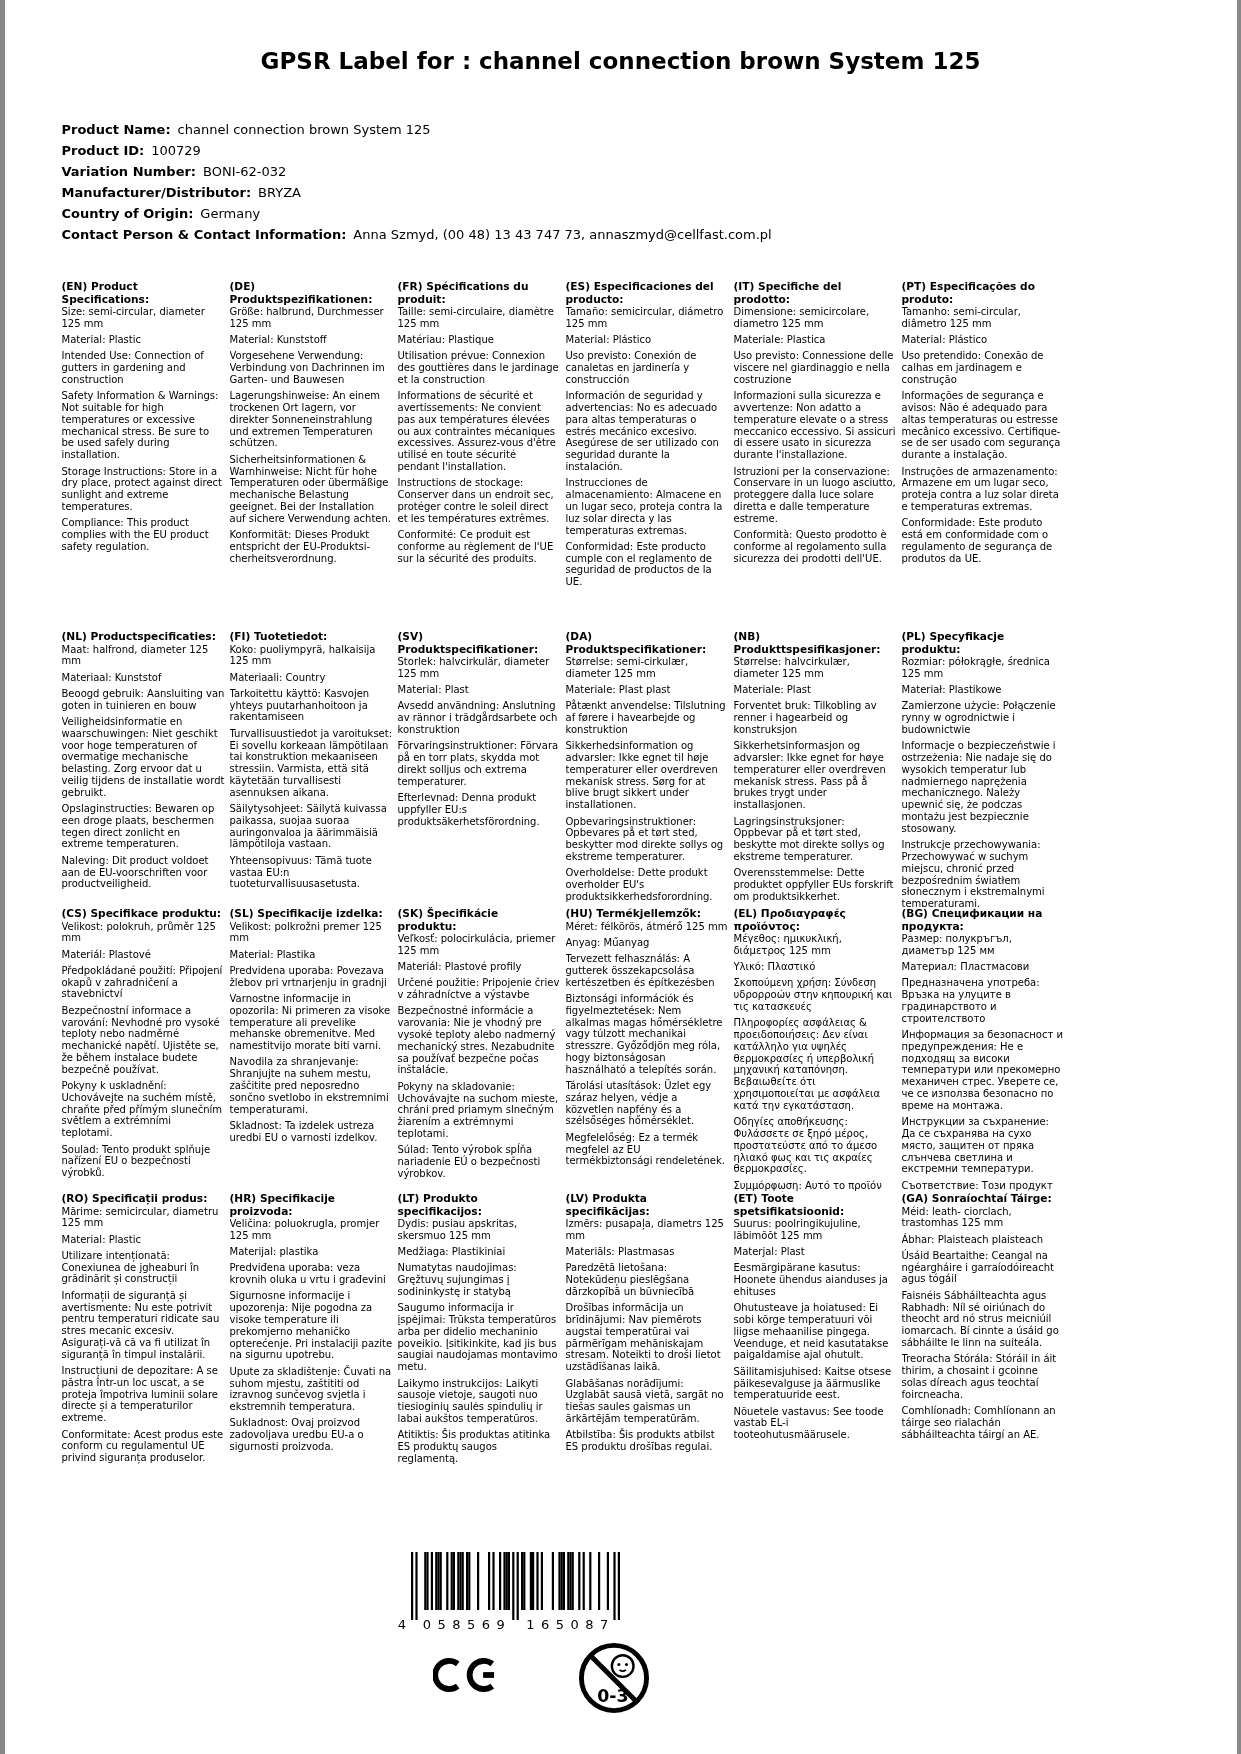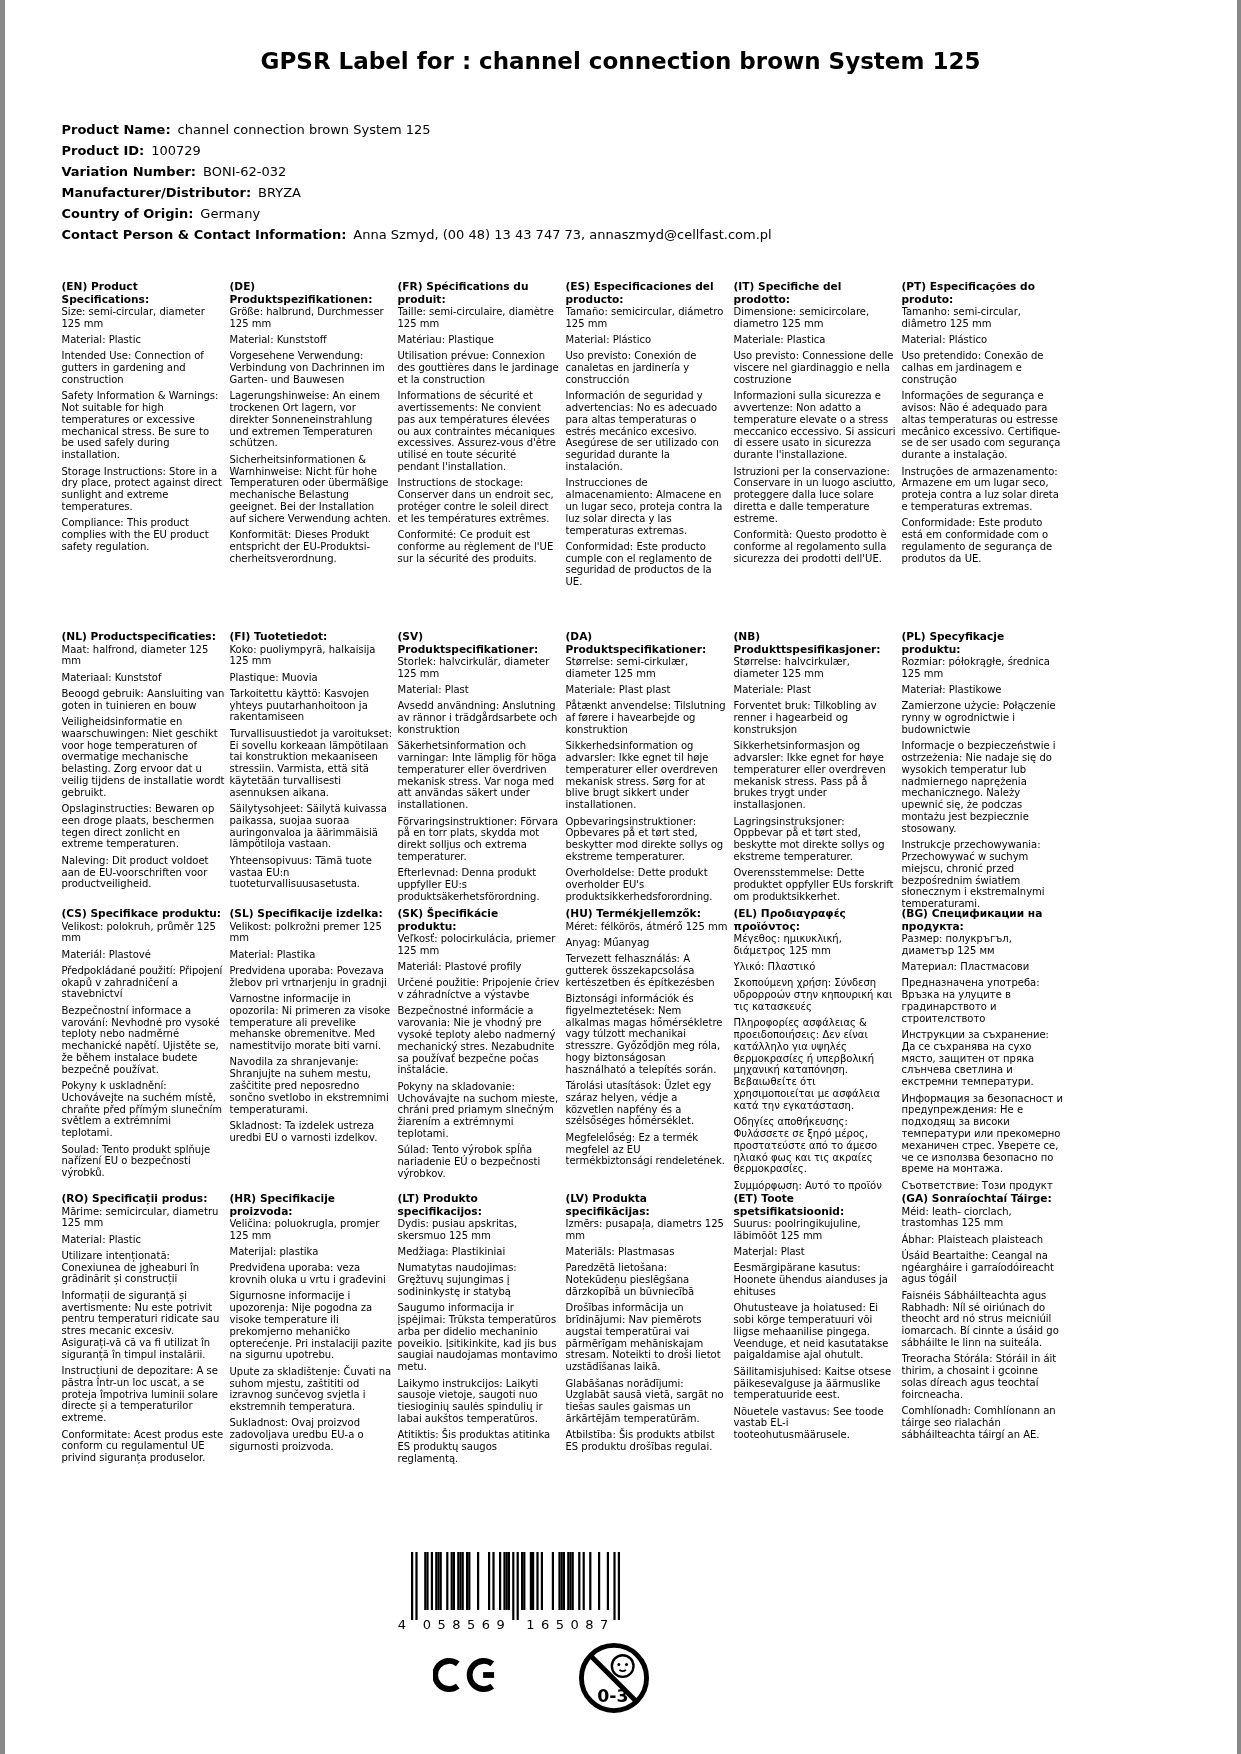--- a/index.html
+++ b/index.html
@@ -117,32 +117,31 @@
         <p>Maat: halfrond, diameter 125 mm</p>
         <p>Materiaal: Kunststof</p>
         <p>Beoogd gebruik: Aansluiting van goten in tuinieren en bouw</p>
         <p>Veiligheidsinformatie en waarschuwingen: Niet geschikt voor hoge temperaturen of overmatige mechanische belasting. Zorg ervoor dat u veilig tijdens de installatie wordt gebruikt.</p>
         <p>Opslaginstructies: Bewaren op een droge plaats, beschermen tegen direct zonlicht en extreme temperaturen.</p>
         <p>Naleving: Dit product voldoet aan de EU-voorschriften voor productveiligheid.</p>
       </div>
       <div class="cell">
         <div class="cell-head">(FI) Tuotetiedot:</div>
         <p>Koko: puoliympyrä, halkaisija 125 mm</p>
-        <p>Plastique: Muovia</p>
+        <p>Materiaali: Country</p>
         <p>Tarkoitettu käyttö: Kasvojen yhteys puutarhanhoitoon ja rakentamiseen</p>
         <p>Turvallisuustiedot ja varoitukset: Ei sovellu korkeaan lämpötilaan tai konstruktion mekaaniseen stressiin. Varmista, että sitä käytetään turvallisesti asennuksen aikana.</p>
         <p>Säilytysohjeet: Säilytä kuivassa paikassa, suojaa suoraa auringonvaloa ja äärimmäisiä lämpötiloja vastaan.</p>
         <p>Yhteensopivuus: Tämä tuote vastaa EU:n tuoteturvallisuusasetusta.</p>
       </div>
       <div class="cell">
         <div class="cell-head">(SV) Produktspecifikationer:</div>
         <p>Storlek: halvcirkulär, diameter 125 mm</p>
         <p>Material: Plast</p>
         <p>Avsedd användning: Anslutning av rännor i trädgårdsarbete och konstruktion</p>
-        <p>Säkerhetsinformation och varningar: Inte lämplig för höga temperaturer eller överdriven mekanisk stress. Var noga med att användas säkert under installationen.</p>
         <p>Förvaringsinstruktioner: Förvara på en torr plats, skydda mot direkt solljus och extrema temperaturer.</p>
         <p>Efterlevnad: Denna produkt uppfyller EU:s produktsäkerhetsförordning.</p>
       </div>
       <div class="cell">
         <div class="cell-head">(DA) Produktspecifikationer:</div>
         <p>Størrelse: semi-cirkulær, diameter 125 mm</p>
         <p>Materiale: Plast plast</p>
         <p>Påtænkt anvendelse: Tilslutning af førere i havearbejde og konstruktion</p>
         <p>Sikkerhedsinformation og advarsler: Ikke egnet til høje temperaturer eller overdreven mekanisk stress. Sørg for at blive brugt sikkert under installationen.</p>
         <p>Opbevaringsinstruktioner: Opbevares på et tørt sted, beskytter mod direkte sollys og ekstreme temperaturer.</p>
@@ -208,22 +207,22 @@
         <p>Σκοπούμενη χρήση: Σύνδεση υδρορροών στην κηπουρική και τις κατασκευές</p>
         <p>Πληροφορίες ασφάλειας &amp; προειδοποιήσεις: Δεν είναι κατάλληλο για υψηλές θερμοκρασίες ή υπερβολική μηχανική καταπόνηση. Βεβαιωθείτε ότι χρησιμοποιείται με ασφάλεια κατά την εγκατάσταση.</p>
         <p>Οδηγίες αποθήκευσης: Φυλάσσετε σε ξηρό μέρος, προστατεύστε από το άμεσο ηλιακό φως και τις ακραίες θερμοκρασίες.</p>
         <p>Συμμόρφωση: Αυτό το προϊόν συμμορφώνεται με τον κανονισμό της ΕΕ για την ασφάλεια των προϊόντων.</p>
       </div>
       <div class="cell">
         <div class="cell-head">(BG) Спецификации на продукта:</div>
         <p>Размер: полукръгъл, диаметър 125 мм</p>
         <p>Материал: Пластмасови</p>
         <p>Предназначена употреба: Връзка на улуците в градинарството и строителството</p>
+        <p>Информация за безопасност и предупреждения: Не е подходящ за високи температури или прекомерно механичен стрес. Уверете се, че се използва безопасно по време на монтажа.</p>
         <p>Инструкции за съхранение: Да се съхранява на сухо място, защитен от пряка слънчева светлина и екстремни температури.</p>
-        <p>Информация за безопасност и предупреждения: Не е подходящ за високи температури или прекомерно механичен стрес. Уверете се, че се използва безопасно по време на монтажа.</p>
         <p>Съответствие: Този продукт отговаря на регламента на ЕС за безопасност на продуктите.</p>
       </div>
       <div class="cell">
         <div class="cell-head">(RO) Specificații produs:</div>
         <p>Mărime: semicircular, diametru 125 mm</p>
         <p>Material: Plastic</p>
         <p>Utilizare intenționată: Conexiunea de jgheaburi în grădinărit și construcții</p>
         <p>Informații de siguranță și avertismente: Nu este potrivit pentru temperaturi ridicate sau stres mecanic excesiv. Asigurați-vă că va fi utilizat în siguranță în timpul instalării.</p>
         <p>Instrucțiuni de depozitare: A se păstra într-un loc uscat, a se proteja împotriva luminii solare directe și a temperaturilor extreme.</p>
         <p>Conformitate: Acest produs este conform cu regulamentul UE privind siguranța produselor.</p>

